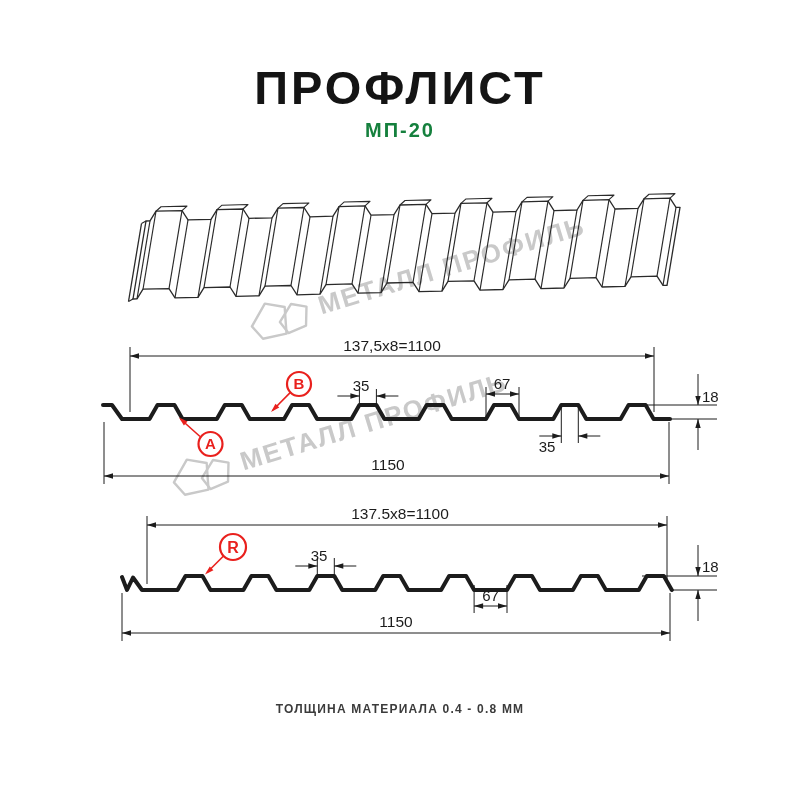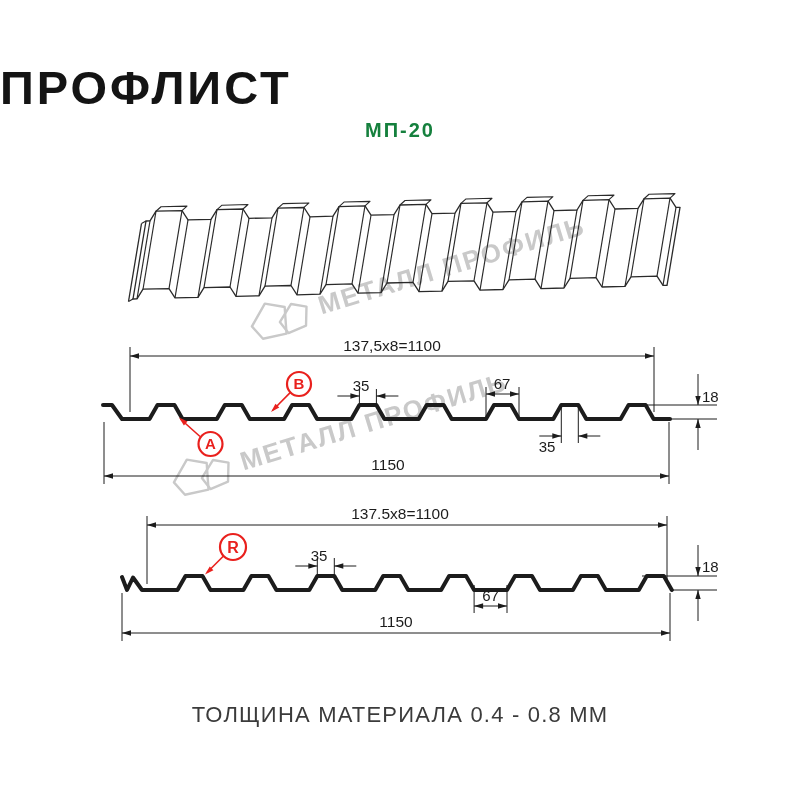--- a/index.html
+++ b/index.html
@@ -1,23 +1,23 @@
 <!DOCTYPE html>
 <html><head>
 <meta charset="utf-8">
 <style>
   html,body{margin:0;padding:0;background:#fff;}
   .page{position:relative;width:800px;height:800px;background:#fff;overflow:hidden;
         font-family:"Liberation Sans", sans-serif;}
-  .title{position:absolute;top:60px;left:0;width:100%;text-align:left;
+  .title{position:absolute;top:60px;left:0;width:100%;text-align:center;
          font-size:47px;font-weight:700;letter-spacing:3px;color:#141414;}
   .subtitle{position:absolute;top:119px;left:0;width:100%;text-align:center;
          font-size:20px;font-weight:600;letter-spacing:2px;color:#15803d;}
   .footer{position:absolute;top:702px;left:0;width:100%;text-align:center;
-         font-size:22px;font-weight:400;letter-spacing:1.2px;color:#3b3b3b;}
+         font-size:12px;font-weight:700;letter-spacing:1.2px;color:#3b3b3b;}
   .wm{position:absolute;display:flex;align-items:center;gap:10px;
       color:#c9c9c9;font-weight:700;font-size:26px;letter-spacing:2px;
       white-space:nowrap;transform:rotate(-17deg);transform-origin:left center;}
   .wm svg{flex:0 0 auto;}
   #drawing{position:absolute;left:0;top:0;}
   svg text{font-family:"Liberation Sans", sans-serif;}
 </style>
 </head>
 <body>
 

